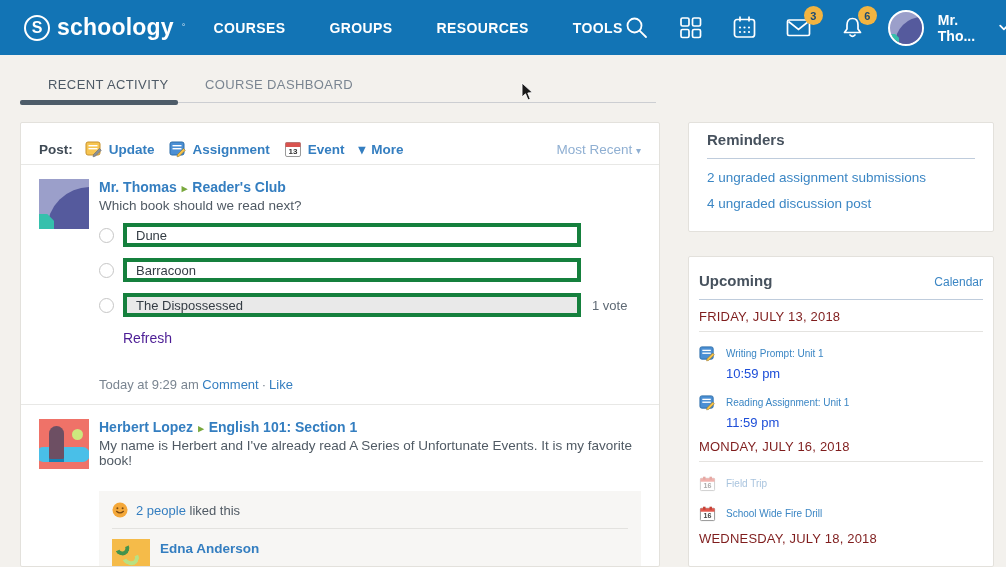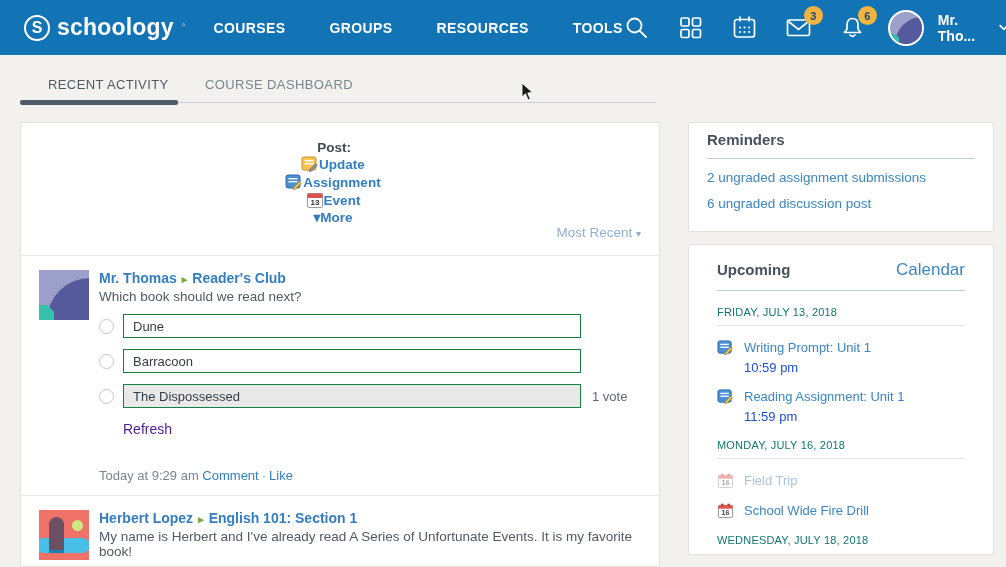--- a/index.html
+++ b/index.html
@@ -49,45 +49,45 @@
   .tabbar .tab { position:absolute; top:3px; font-size:13px; letter-spacing:.4px; cursor:pointer; }
   .tab-active { left:28px; color:#4e5a66; font-weight:normal; }
   .tab-idle { left:185px; color:#7a8591; }
   .tab-line { position:absolute; left:0; top:28px; width:636px; height:1px; background:#ccced2; }
   .tab-underline { position:absolute; left:0; top:26px; width:158px; height:5px; background:#4d5c69; border-radius:2px; }
 
   
   .card { position:absolute; background:#fff; border:1px solid #e3e1dc; border-radius:2px; overflow:hidden; }
   .feed-card { left:20px; top:122px; width:640px; height:445px; }
   .rem-card  { left:688px; top:122px; width:306px; height:110px; padding:8px 18px; }
-  .up-card   { left:688px; top:244px; width:306px; height:311px; padding:15px 28px; }
-
-  
-  .composer { display:flex; align-items:center; padding:17px 18px 15px; border-bottom:1px solid #e8e8e6;flex-direction:column; }
+  .up-card   { left:688px; top:256px; width:306px; height:311px; padding:15px 10px; }
+
+  
+  .composer { display:flex; align-items:center; padding:17px 18px 6px; border-bottom:1px solid #e8e8e6; }
   .post-label { font-size:13.5px; font-weight:bold; color:#3f4a55; margin-right:12px; }
-  .c-act { display:flex; align-items:center; margin-right:14px; cursor:pointer; }
+  .c-act { display:flex; align-items:center; gap:6px; margin-right:14px; cursor:pointer; }
   .c-act svg { width:18px; height:18px; }
   .c-act span, .more-link span.lbl { color:#347ec0; font-size:13.5px; font-weight:bold; }
   .caret { color:#347ec0; font-size:10px; }
   .sort { margin-left:auto; color:#8fafd2; font-size:13.5px; cursor:pointer; }
   .sort .caret { color:#8fafd2; }
 
   
   .post { display:flex; gap:10px; padding:14px 18px 12px; }
   .post + .post { border-top:1px solid #e8e8e6; }
   .post-avatar { width:50px; height:50px; }
   .post-body { flex:1; min-width:0; }
   .crumb { font-size:14px; font-weight:bold; }
   .crumb a { color:#347ec0; }
   .crumb .arrow { color:#79a83d; font-size:11px; margin:0 5px; }
   .post-text { font-size:13.5px; color:#505a64; margin-top:3px; }
   .poll { margin-top:10px; }
   .poll-row { display:flex; align-items:center; margin-bottom:11px; }
   .radio { width:15px; height:15px; border:1px solid #c6c6c6; border-radius:50%; background:#fff; margin-right:9px; cursor:pointer; flex:0 0 auto; }
-  .poll-box { width:458px; height:24px; border:1px solid #15803d; background:#fff; font-size:13px; color:#343c44;
+  .poll-box { width:458px; height:24px; border:4px solid #15803d; background:#fff; font-size:13px; color:#343c44;
               display:flex; align-items:center; padding-left:9px; }
   .poll-box.voted { background:#e9e9e9; }
   .vote-count { font-size:13px; color:#5f6a75; margin-left:11px; }
   .refresh { display:inline-block; margin:2px 0 0 24px; font-size:14px; color:#4c1d95; }
   .meta { margin-top:30px; font-size:13px; color:#7a8591; }
   .meta a { color:#347ec0; }
   .meta .dot { margin:0 3px; color:#7a8591; }
 
   
   .cmt-wrap { margin:10px 18px 0 78px; background:#f7f6f4; padding:11px 13px 1px; }
@@ -95,28 +95,28 @@
   .likes-row svg { width:16px; height:16px; }
   .likes-row a { color:#347ec0; }
   .cmt-div { border:none; border-top:1px solid #e3e2df; margin:10px 0; }
   .cmt { display:flex; gap:10px; }
   .cmt-av { width:38px; height:38px; }
   .cmt-name { font-size:13.5px; font-weight:bold; color:#347ec0; }
 
   
   .side-title { font-size:15px; font-weight:bold; color:#47525e; }
   .side-head { display:flex; justify-content:space-between; align-items:baseline; }
-  .side-head a { font-size:17px; color:#3b86c4; font-weight:normal; }
+  .side-head a { font-size:12px; color:#3b86c4; font-weight:normal; }
   .title-div { border:none; border-top:1px solid #bfccdc; margin-top:10px; }
   .rem-link { display:block; font-size:13.5px; color:#3b86c4; margin-top:11px; }
-  .day-head { font-size:11px; color:#0f766e; margin-top:15px; letter-spacing:.2px; }
+  .day-head { font-size:13px; color:#7f1d1d; margin-top:9px; letter-spacing:.2px; }
   .day-div { border:none; border-top:1px solid #e4e3e0; margin-top:7px; }
   .ev { display:flex; align-items:center; gap:10px; margin-top:13px; }
   .ev svg { width:17px; height:17px; flex:0 0 auto; }
-  .ev a { font-size:13px; color:#3b86c4; }
+  .ev a { font-size:10px; color:#3b86c4; }
   .ev.muted a { color:#a9c4de; }
   .ev.muted svg { opacity:.45; }
   .ev-time { font-size:13px; color:#1d4ed8; margin:4px 0 0 27px; }
 
   
   .cursor { position:absolute; left:521px; top:82px; width:13px; height:20px; z-index:99; pointer-events:none; }
 </style>
 </head>
 <body>
 
@@ -313,21 +313,21 @@
       </div>
     </div>
 
   </div>
 </div>
 
 <div class="card rem-card">
   <div class="side-title">Reminders</div>
   <hr class="title-div">
   <a class="rem-link">2 ungraded assignment submissions</a>
-  <a class="rem-link">6 ungraded discussion post</a>
+  <a class="rem-link">4 ungraded discussion post</a>
 </div>
 
 <div class="card up-card">
   <div class="side-head">
     <span class="side-title">Upcoming</span>
     <a>Calendar</a>
   </div>
   <hr class="title-div">
 
   <div class="day-head">FRIDAY, JULY 13, 2018</div>

